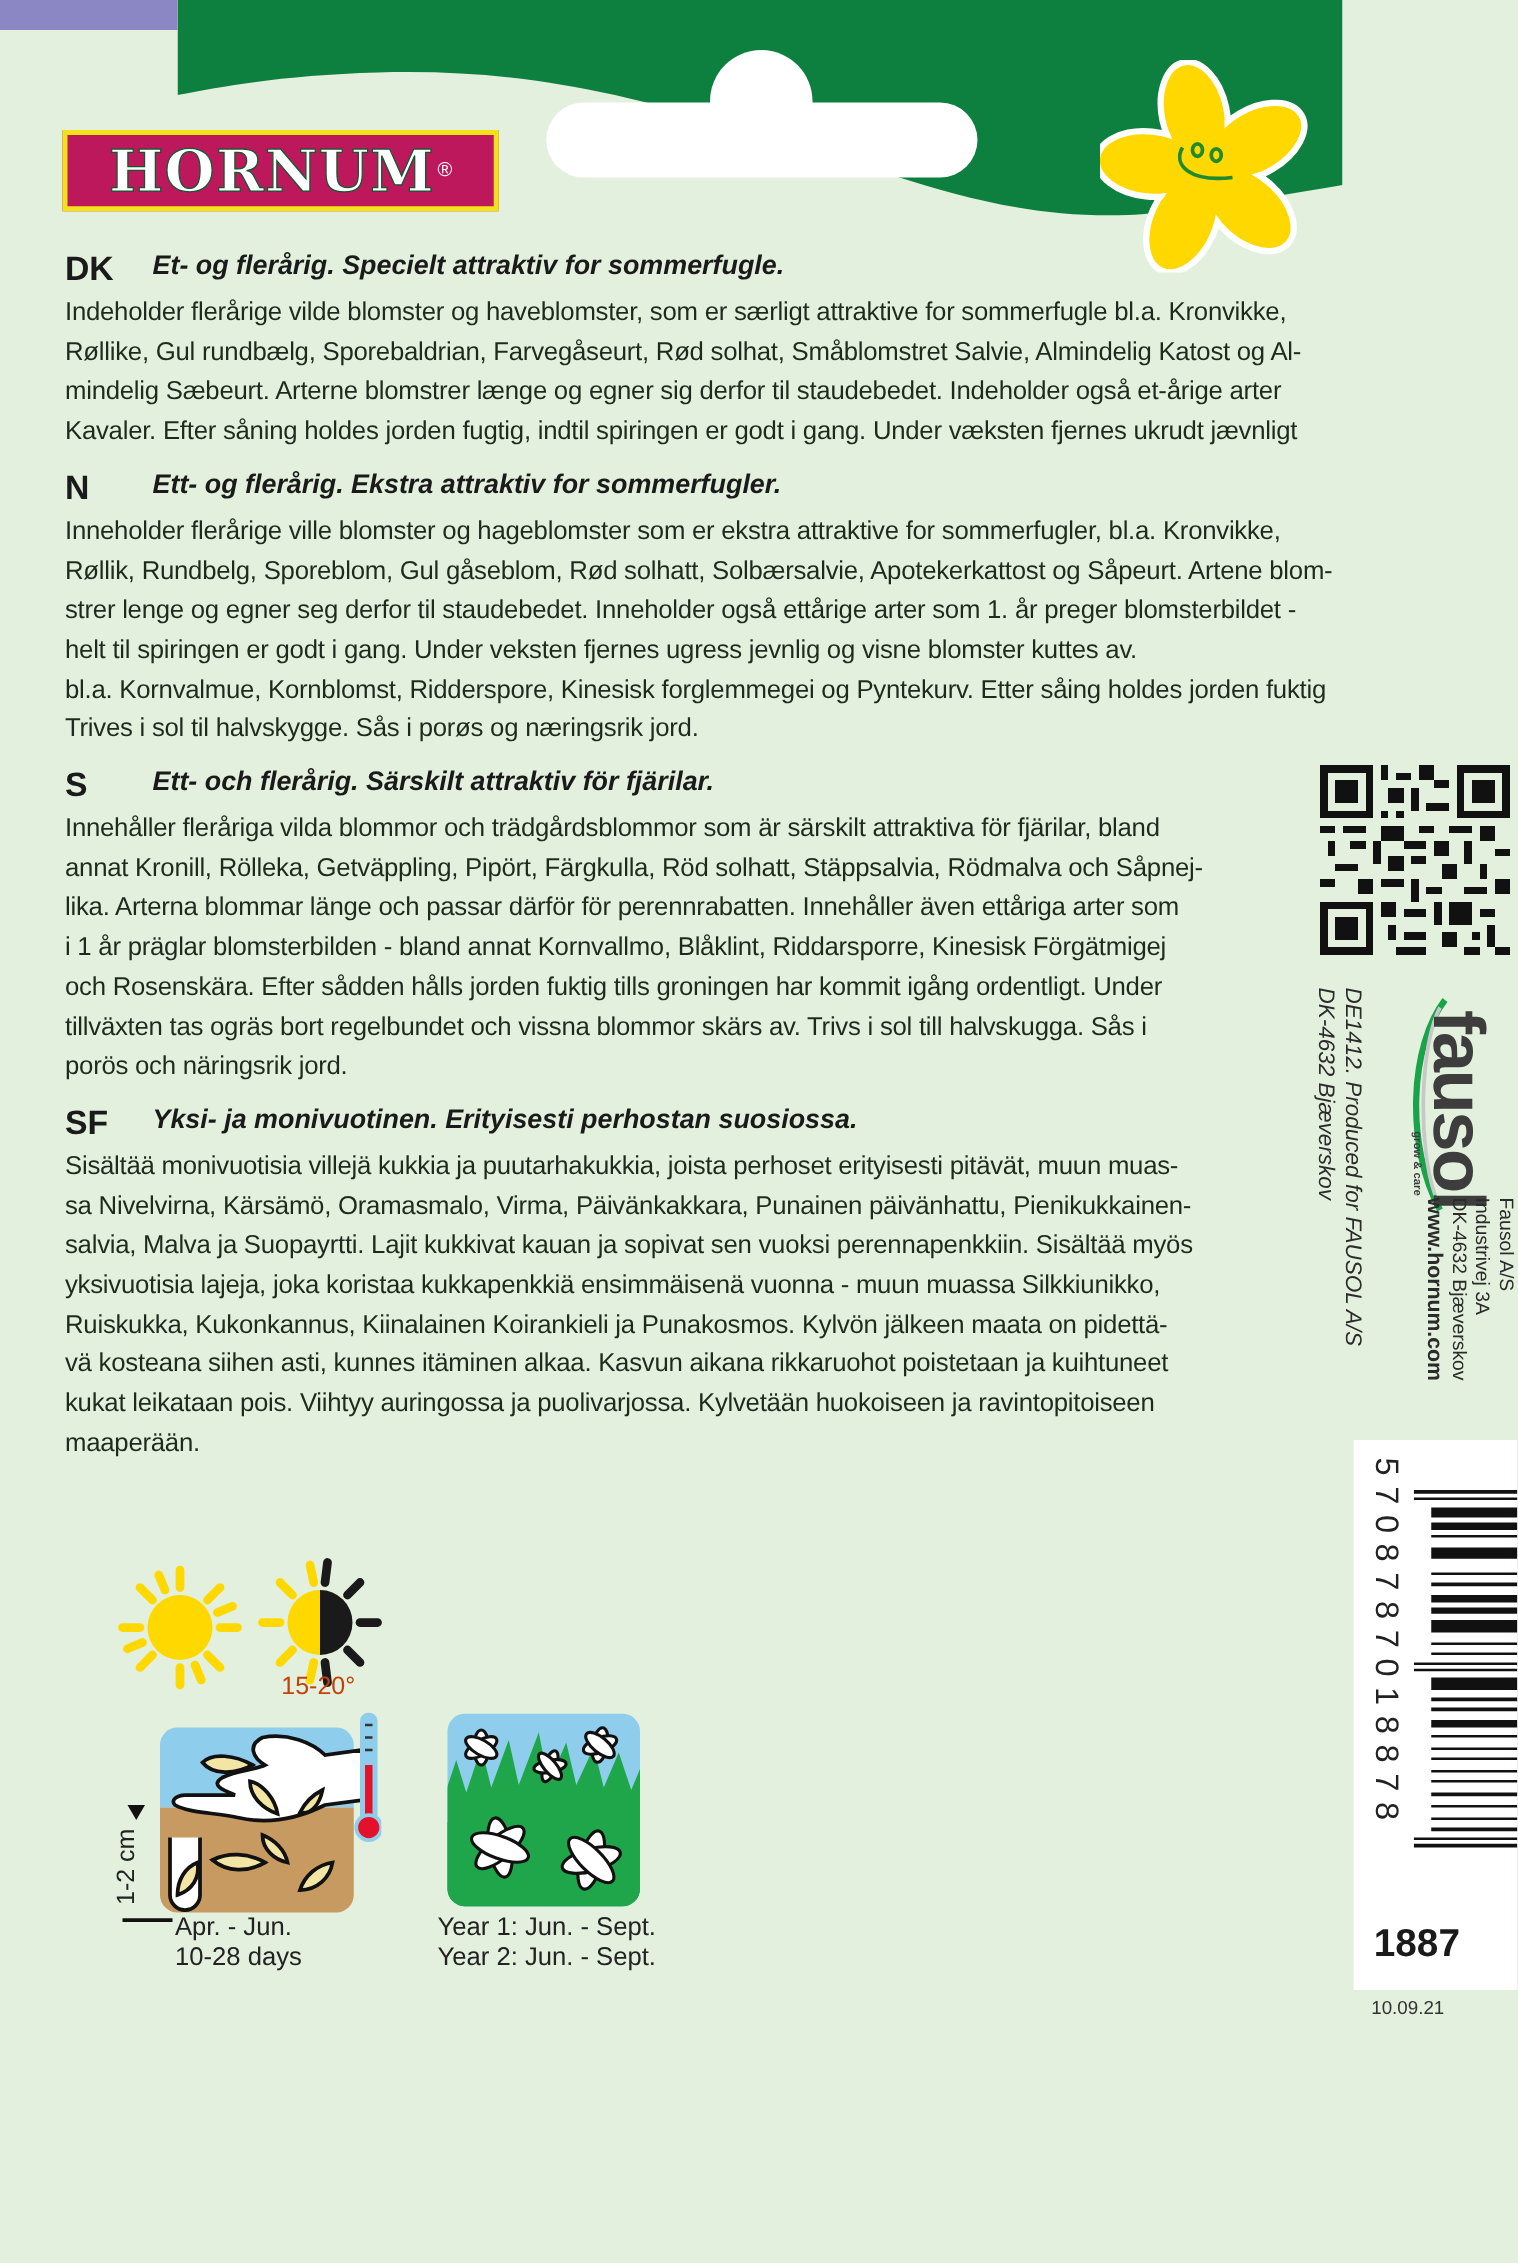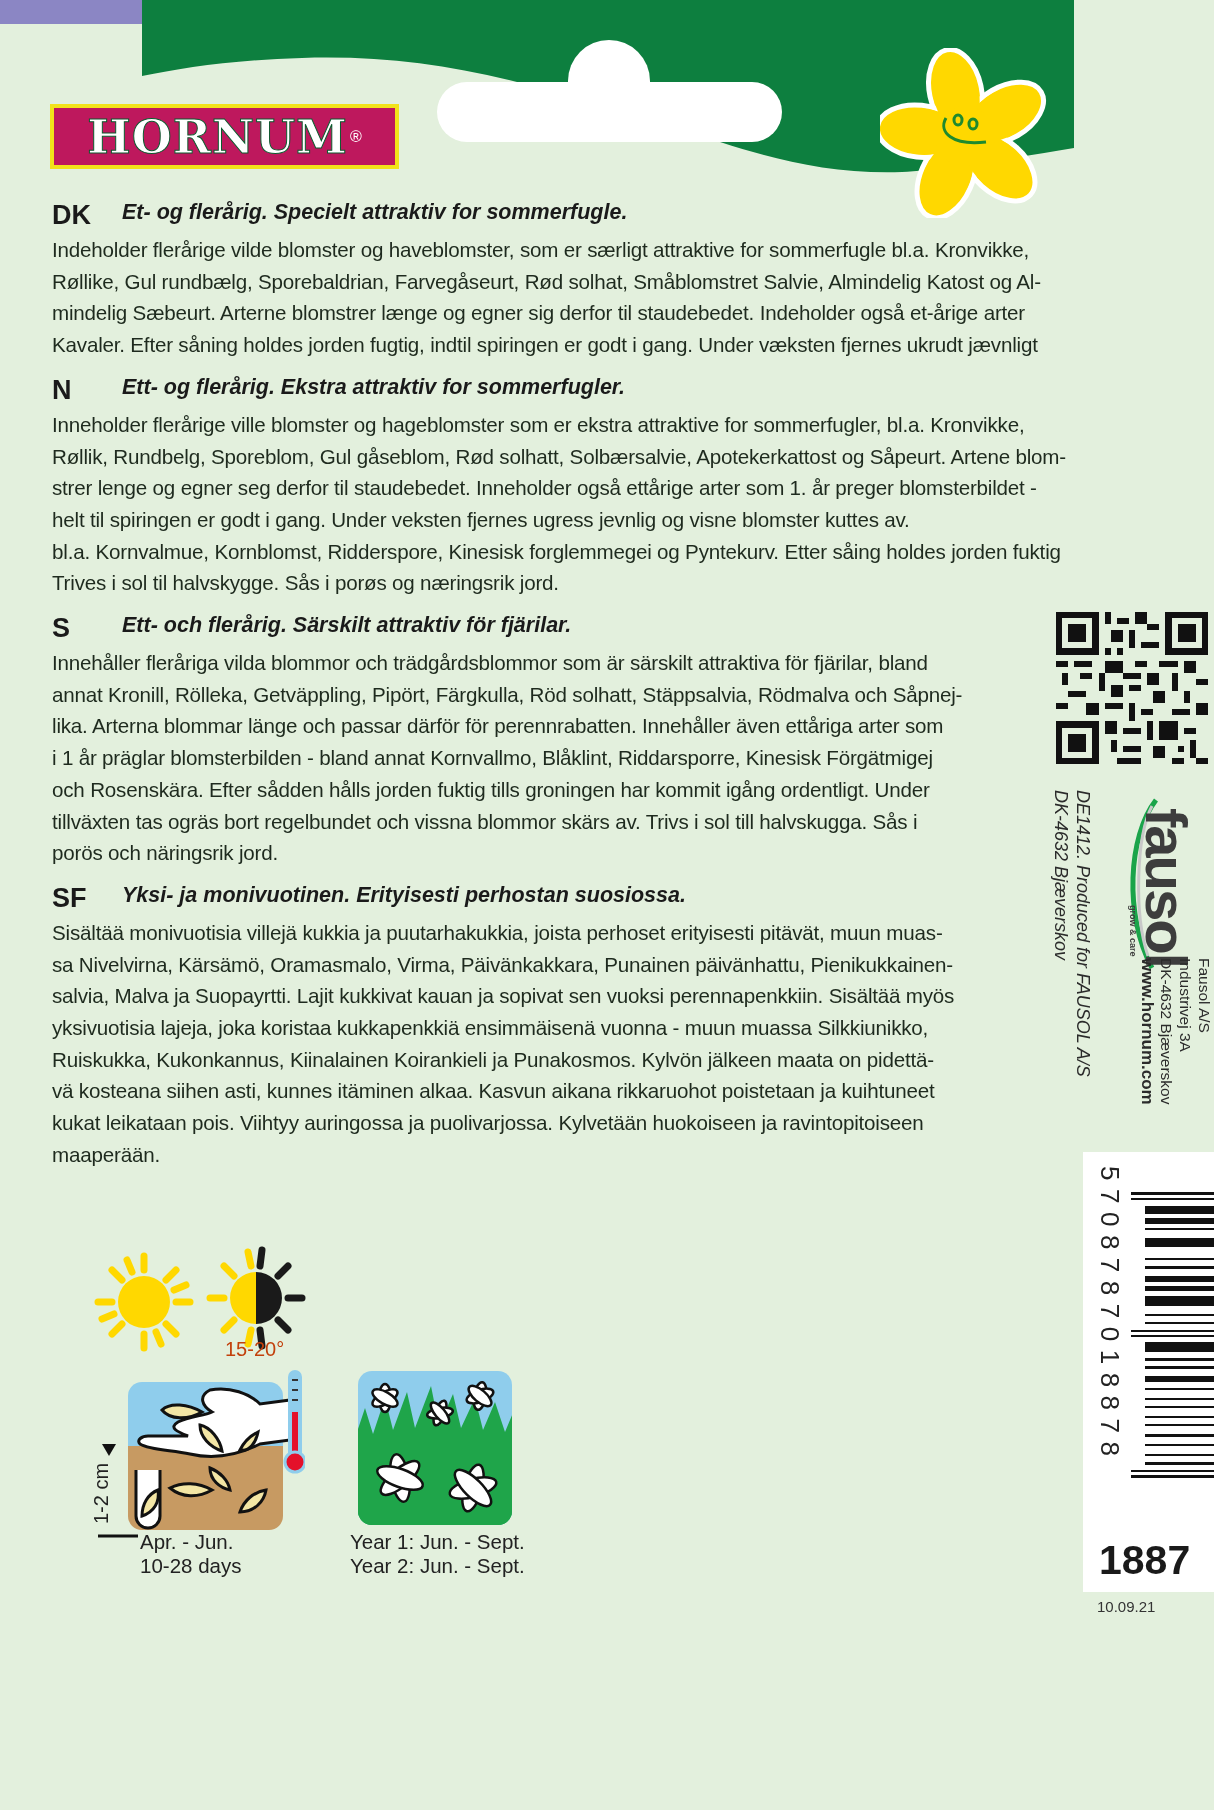--- a/index.html
+++ b/index.html
@@ -37,21 +37,21 @@
   .fausol-block { position:absolute; left:1040px; top:790px; width:174px; height:340px; }
   .rot { position:absolute; transform-origin:left top; transform:rotate(90deg); white-space:nowrap; }
   .fausol-logo { font-weight:bold; font-size:58px; color:#3d3d3d; letter-spacing:-2px; }
   .fausol-tag { font-size:9px; font-weight:bold; color:#3d3d3d; }
   .addr { font-size:15.5px; line-height:19px; color:#2b2b2b; }
   .addr .web { font-weight:bold; font-size:17px; }
   .produced { font-style:italic; font-size:18px; line-height:22px; color:#2b2b2b; }
 
   .barcode-box { position:absolute; left:1083px; top:1152px; width:131px; height:440px; background:#fff; }
   .bc-digits { font-size:26px; color:#222; letter-spacing:8.5px; }
-  .bc-num { position:absolute; left:16px; top:385px; font-weight:bold; font-size:41px; color:#1a1a1a; }
+  .bc-num { position:absolute; left:16px; top:385px; font-weight:bold; font-size:31px; color:#1a1a1a; }
   .bc-date { position:absolute; left:1097px; top:1598px; font-size:15px; color:#333; }
 
   .icons { position:absolute; left:80px; top:1240px; width:480px; height:350px; }
   .icon-label { position:absolute; font-size:20.5px; line-height:24px; color:#222; }
   .temp-label { position:absolute; left:145px; top:98px; font-size:20px; color:#c2410c; }
   .depth-label { position:absolute; left:6px; top:278px; font-size:20px; color:#222; transform:rotate(-90deg); transform-origin:left top; }
 </style>
 </head>
 <body>
 

